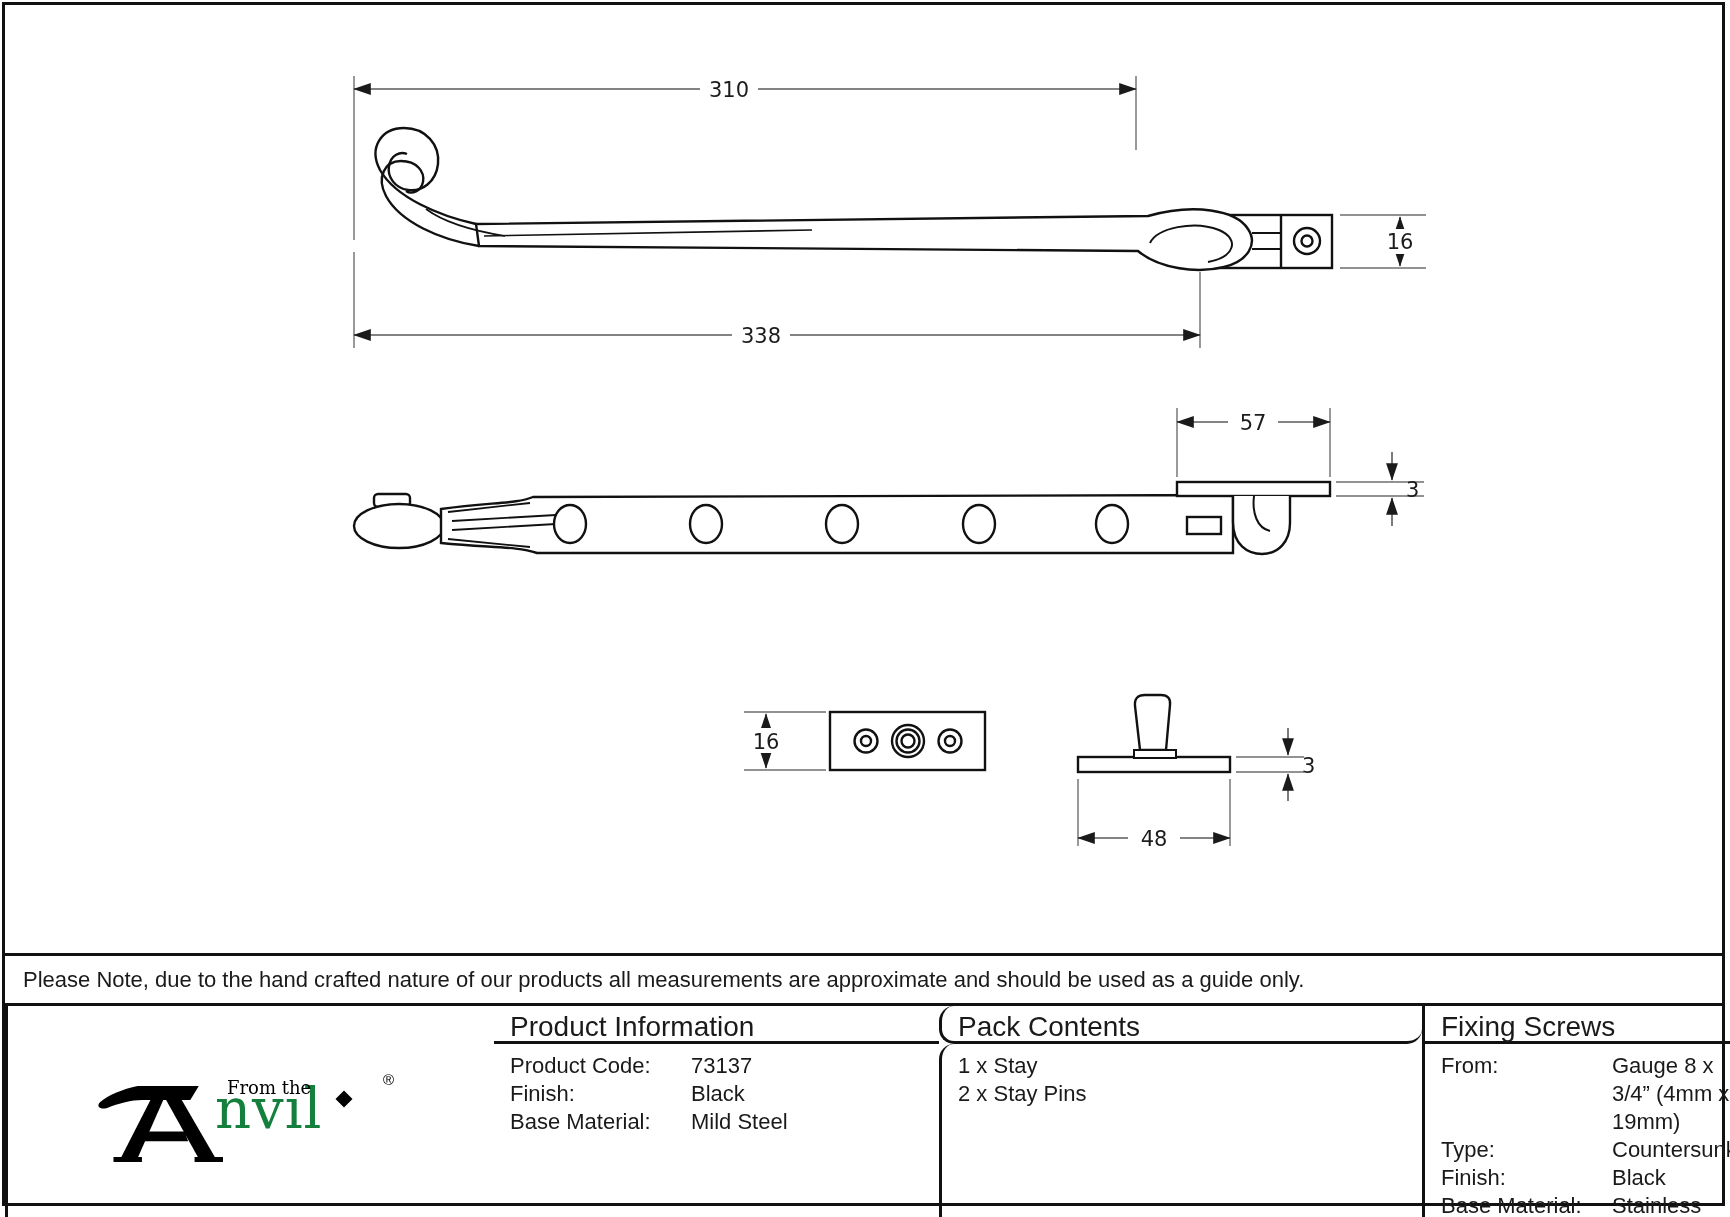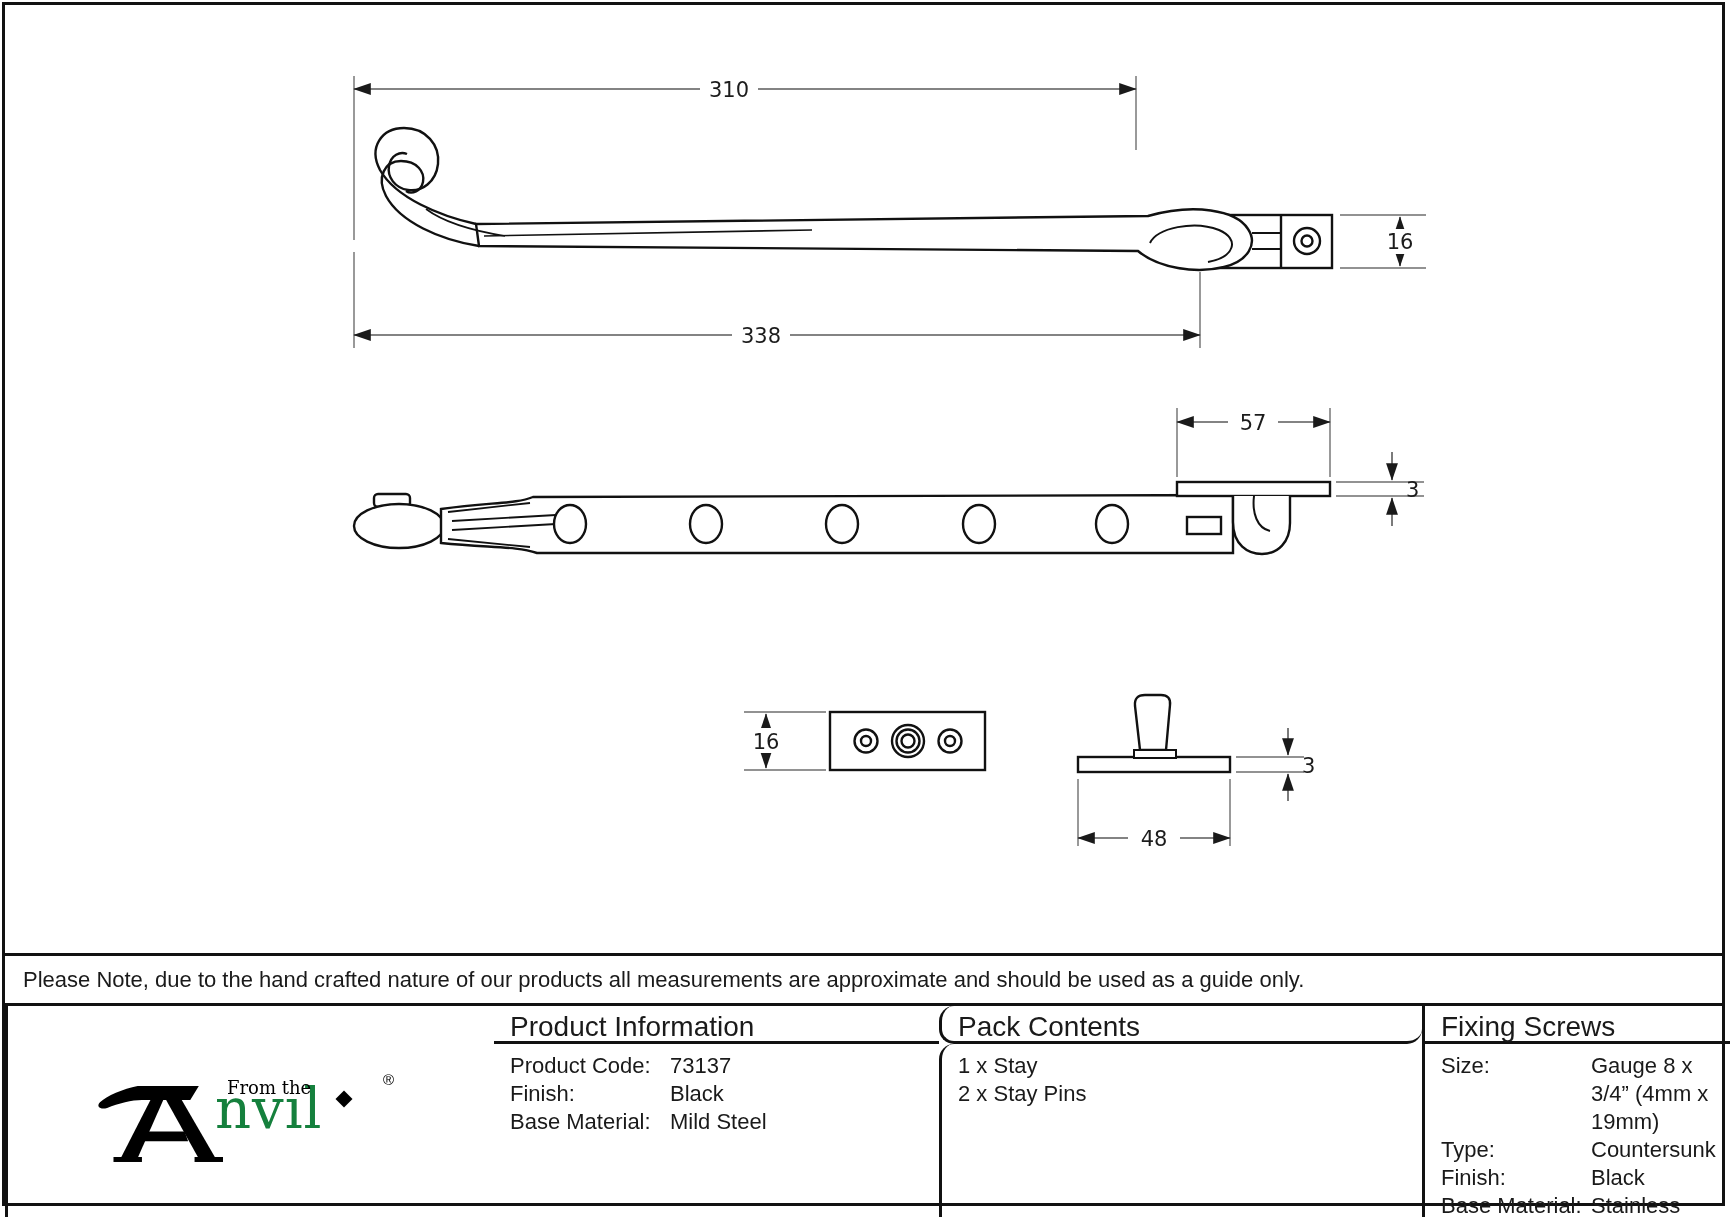--- a/index.html
+++ b/index.html
@@ -5,21 +5,21 @@
   html,body{margin:0;padding:0;background:#fff;}
   body{width:1730px;height:1217px;position:relative;font-family:"Liberation Sans",sans-serif;color:#1a1a1a;overflow:hidden;}
   .frame{position:absolute;left:2px;top:2px;width:1723px;height:1204px;border:3px solid #111;box-sizing:border-box;}
   svg text{font-family:"DejaVu Sans",sans-serif;font-size:21px;fill:#1c1c1c;}
   .note-row{position:absolute;left:5px;top:953px;width:1720px;height:53px;border-top:3px solid #111;border-bottom:3px solid #111;box-sizing:border-box;display:flex;align-items:center;padding-left:18px;font-size:22px;}
   .spec-table{position:absolute;left:5px;top:1006px;width:1720px;height:200px;display:grid;grid-template-columns:489px 445px 483px 1fr;grid-template-rows:38px 1fr;box-sizing:border-box;}
   .th{font-size:28px;padding:5px 16px 0 16px;border-bottom:3px solid #111;box-sizing:border-box;}
   .td{font-size:22px;padding:8px 16px 0 16px;line-height:28px;box-sizing:border-box;}
   .c2{border-left:3px solid #111;border-radius:15px;} .c3{border-left:3px solid #111;}
   .c4{border-left:3px solid #111;grid-row:1/3;display:flex;align-items:center;justify-content:center;}
-  .kv{display:flex;}
+  .kv{display:flex;gap:21px;}
   .kv .k1{width:160px;flex:none;}
   .kv .k3{width:150px;flex:none;}
   .logo{position:relative;width:312px;height:120px;}
   .logo .fromthe{position:absolute;left:132px;top:10px;font-family:"DejaVu Serif",serif;font-size:18px;color:#000;}
   .logo .wordtail{position:absolute;left:120px;top:14px;font-family:"DejaVu Serif",serif;font-size:56px;line-height:1;color:#15803d;letter-spacing:1px;}
   .logo .diamond{position:absolute;left:243px;top:26px;width:12px;height:12px;background:#000;transform:rotate(45deg);}
   .logo .reg{position:absolute;left:288px;top:4px;font-size:15px;color:#000;}
 </style>
 </head>
 <body>
@@ -197,21 +197,21 @@
     </div>
   </div>
 
   <div class="td c2">
     <div>1 x Stay</div>
     <div>2 x Stay Pins</div>
   </div>
 
   <div class="td c3">
     <div class="kv">
-      <span class="k3">Size:</span>
+      <span class="k3">From:</span>
       <span>Gauge 8 x 3/4” (4mm x 19mm)</span>
     </div>
     <div class="kv">
       <span class="k3">Type:</span>
       <span>Countersunk</span>
     </div>
     <div class="kv">
       <span class="k3">Finish:</span>
       <span>Black</span>
     </div>

